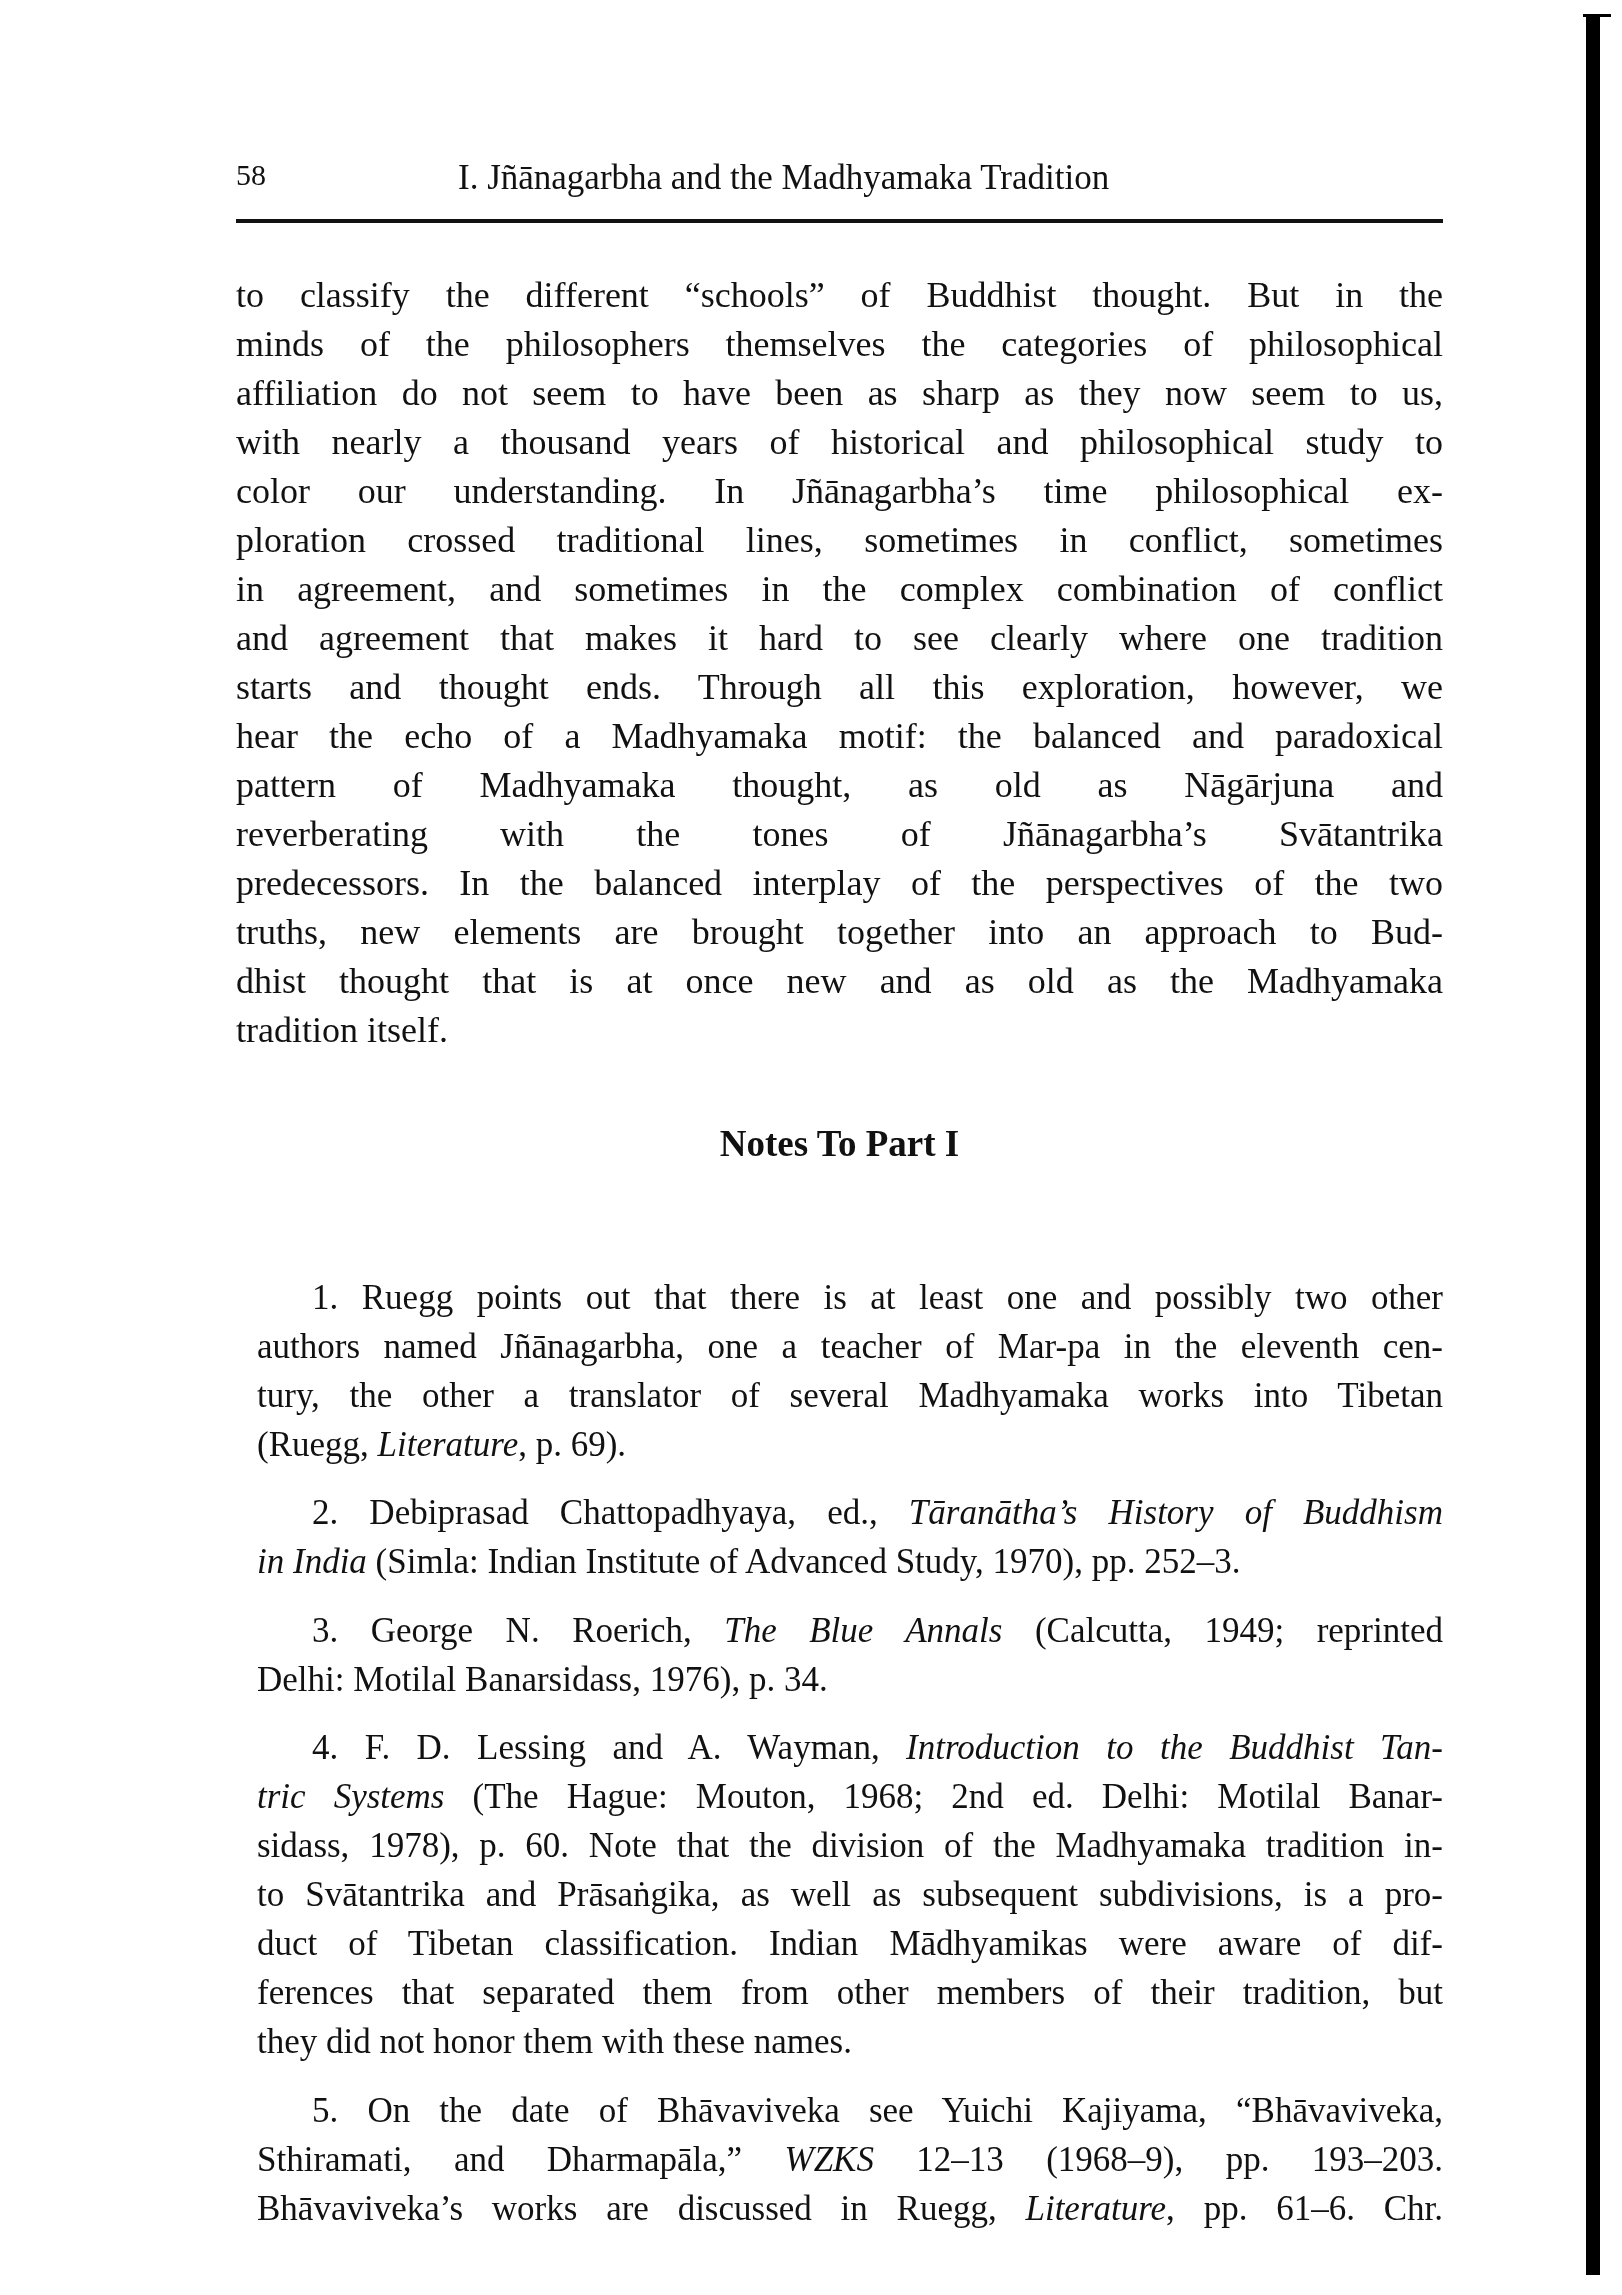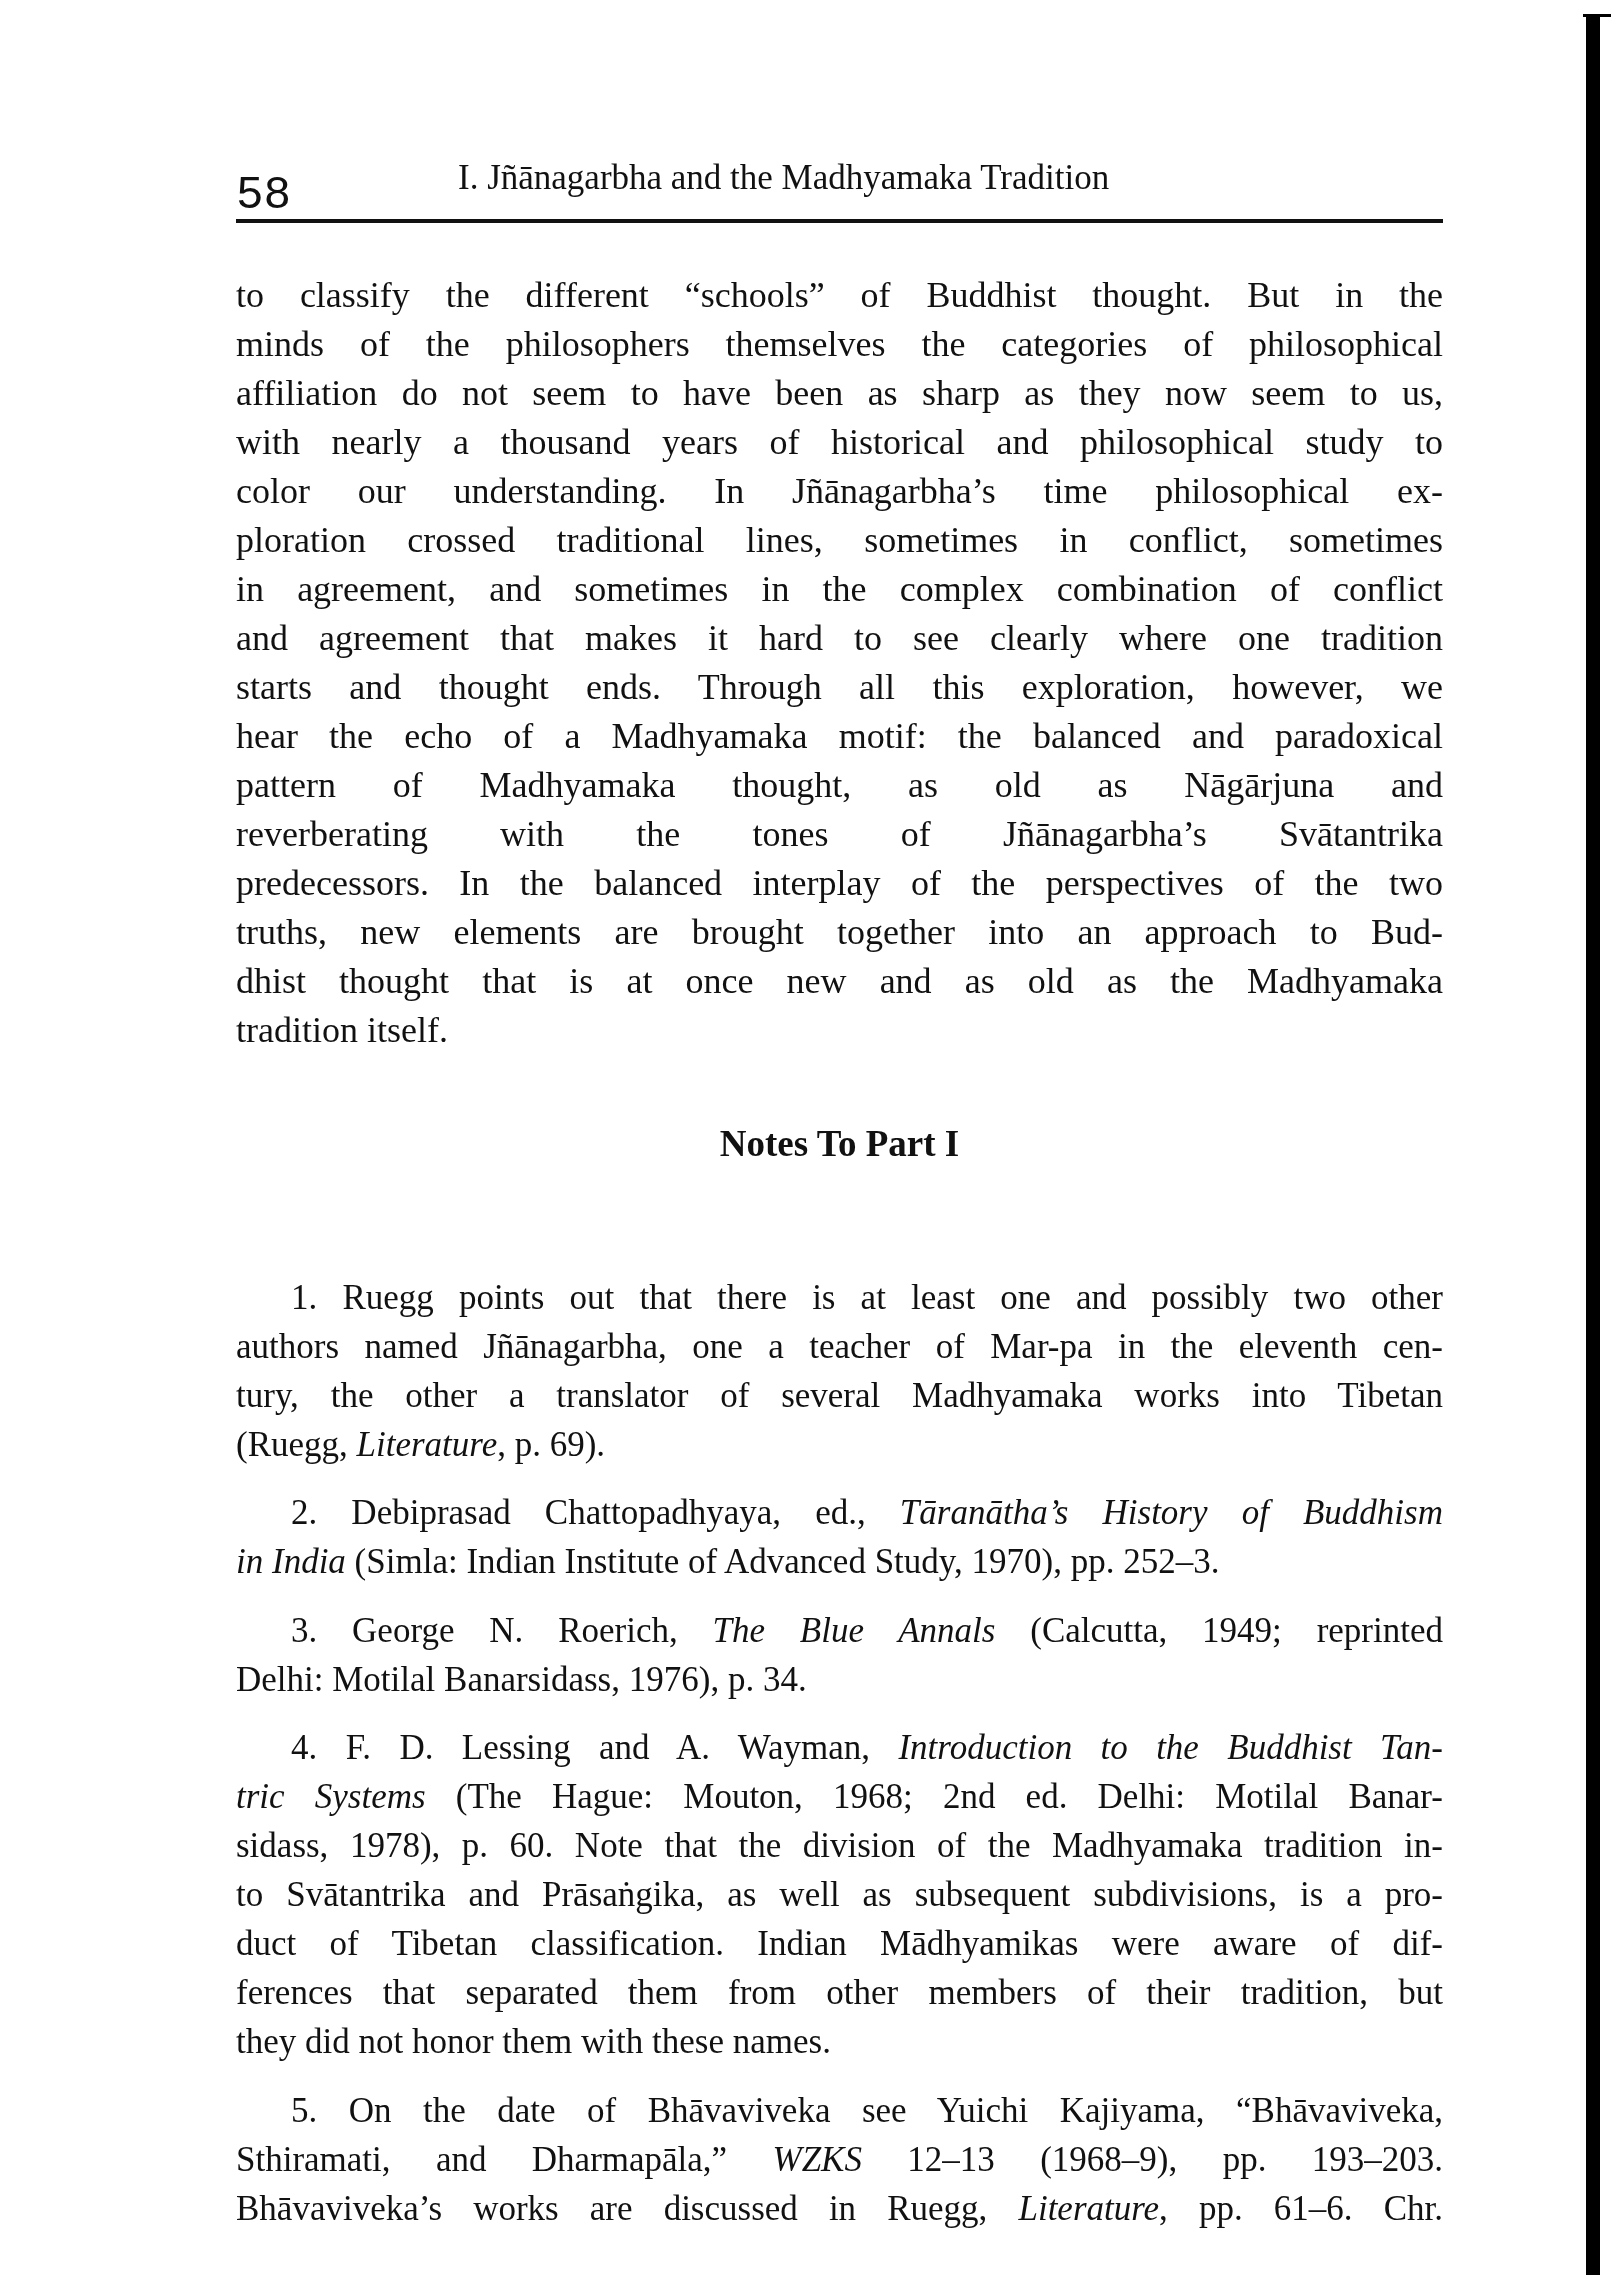--- a/index.html
+++ b/index.html
@@ -1,30 +1,30 @@
 <!DOCTYPE html>
 <html style="font-size:11px"><head>
 <meta charset="utf-8">
 <style>
   html, body { margin:0; padding:0; background:#ffffff; }
   body { width:1623px; height:2295px; position:relative; overflow:hidden;
          font-family:"Liberation Serif","DejaVu Serif",serif; color:#111; }
   .page { position:absolute; left:236px; top:0; width:1207px; }
   .header { position:absolute; top:158px; left:0; width:1207px; height:55px; }
-  .page-num { position:absolute; left:0; top:12px; font-size:46px;font-family:Liberation Mono, monospace; }
+  .page-num { position:absolute; left:0; top:0; font-size:30px; }
   .running-head { position:absolute; left:222px; top:0; font-size:35px; }
   .rule { position:absolute; left:0; top:219px; width:1207px; height:3.5px; background:#111; }
   .body { position:absolute; top:251px; left:0; width:1207px;margin-top:20px; }
   .line { display:block; font-size:36px; line-height:49px; height:49px; white-space:nowrap;
           text-align:justify; text-align-last:justify; }
   .line.last { text-align-last:left; }
   .notes-title { position:absolute; top:1122px; left:0; width:1207px; text-align:center;
                  font-size:37px; font-weight:bold; }
   .notes { position:absolute; top:1273px; left:0; width:1207px; }
-  .note { margin-bottom:19.4px; }
+  .note { margin-bottom:19.4px;margin-left:21px; }
   .note .line { font-size:35px; line-height:49px; height:49px; }
   .indent { padding-left:55px; }
   i { font-style:italic; }
   .scan-border { position:absolute; left:1586px; top:14px; width:14px; height:2261px; background:#000; }
   .scan-border-cap { position:absolute; left:1583px; top:14px; width:28px; height:2.8px; background:#000; }
 </style>
 </head>
 <body>
 
 <div class="scan-border"></div>

